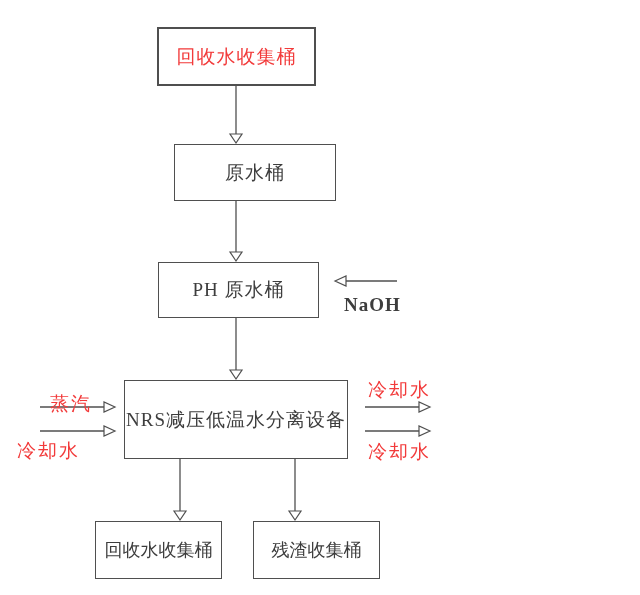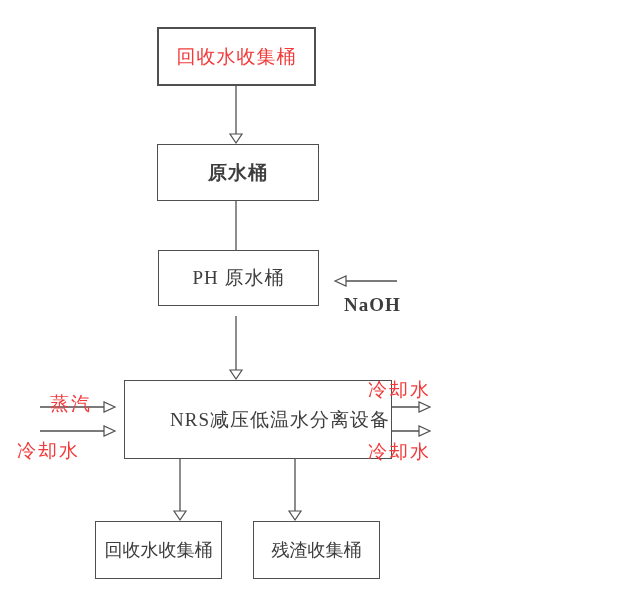--- a/index.html
+++ b/index.html
@@ -75,29 +75,29 @@
     <g>
       <path class="ln" d="M295 457 V511"></path>
       <polygon class="ah" points="295,520 289,511 301,511"></polygon>
     </g>
   </svg>
 
   <div class="box thick red" style="left:157px;top:27px;width:155px;height:55px;">
     <span>回收水收集桶</span>
   </div>
 
-  <div class="box" style="left:157px;top:144px;width:160px;height:55px;font-weight:bold;">
+  <div class="box" style="left:174px;top:144px;width:160px;height:55px;">
     <span>原水桶</span>
   </div>
 
-  <div class="box" style="left:158px;top:250px;width:159px;height:54px;">
+  <div class="box" style="left:158px;top:262px;width:159px;height:54px;">
     <span>PH 原水桶</span>
   </div>
 
-  <div class="box two-line" style="left:124px;top:380px;width:222px;height:77px;font-size:19px;padding-left:44px;">
+  <div class="box two-line" style="left:124px;top:380px;width:222px;height:77px;font-size:19px;">
     <div class="row">NRS减压低温水分离设备</div>
   </div>
 
 
   <div class="box" style="left:253px;top:521px;width:125px;height:56px;font-size:18px;letter-spacing:0;">
     <span>残渣收集桶</span>
   </div>
 
   <div class="box" style="left:95px;top:521px;width:125px;height:56px;font-size:18px;letter-spacing:0;">
     <span>回收水收集桶</span>

